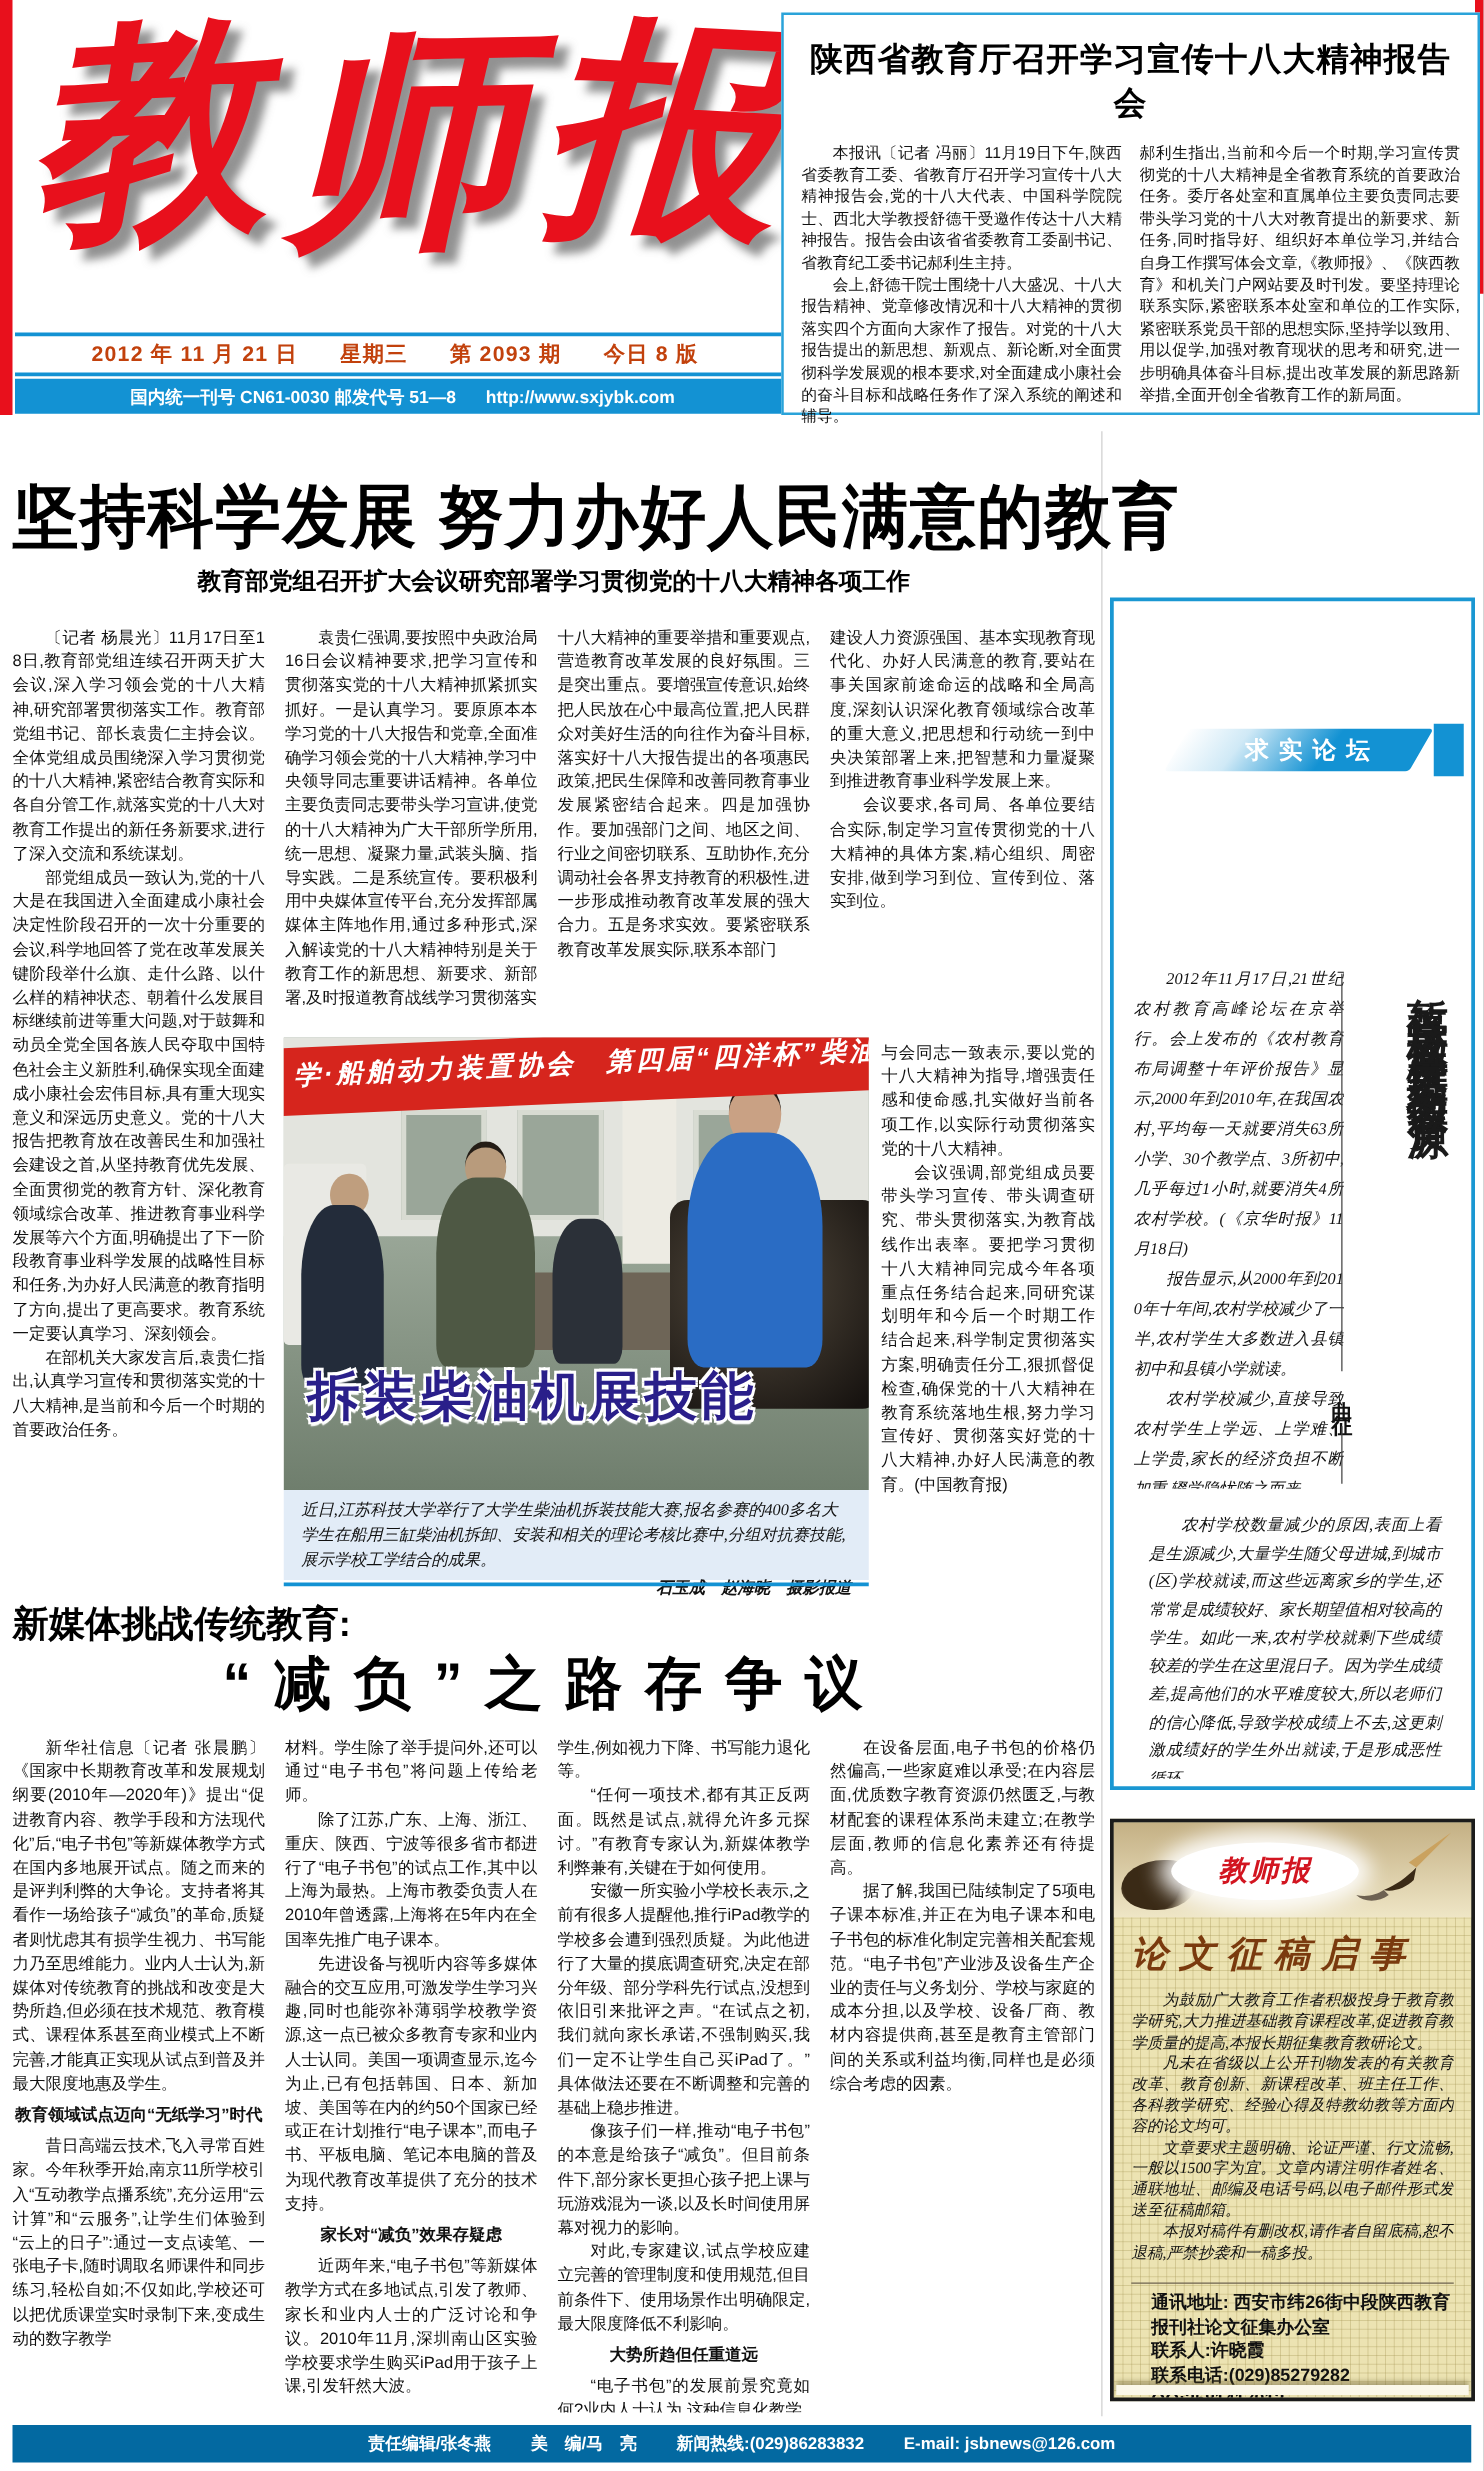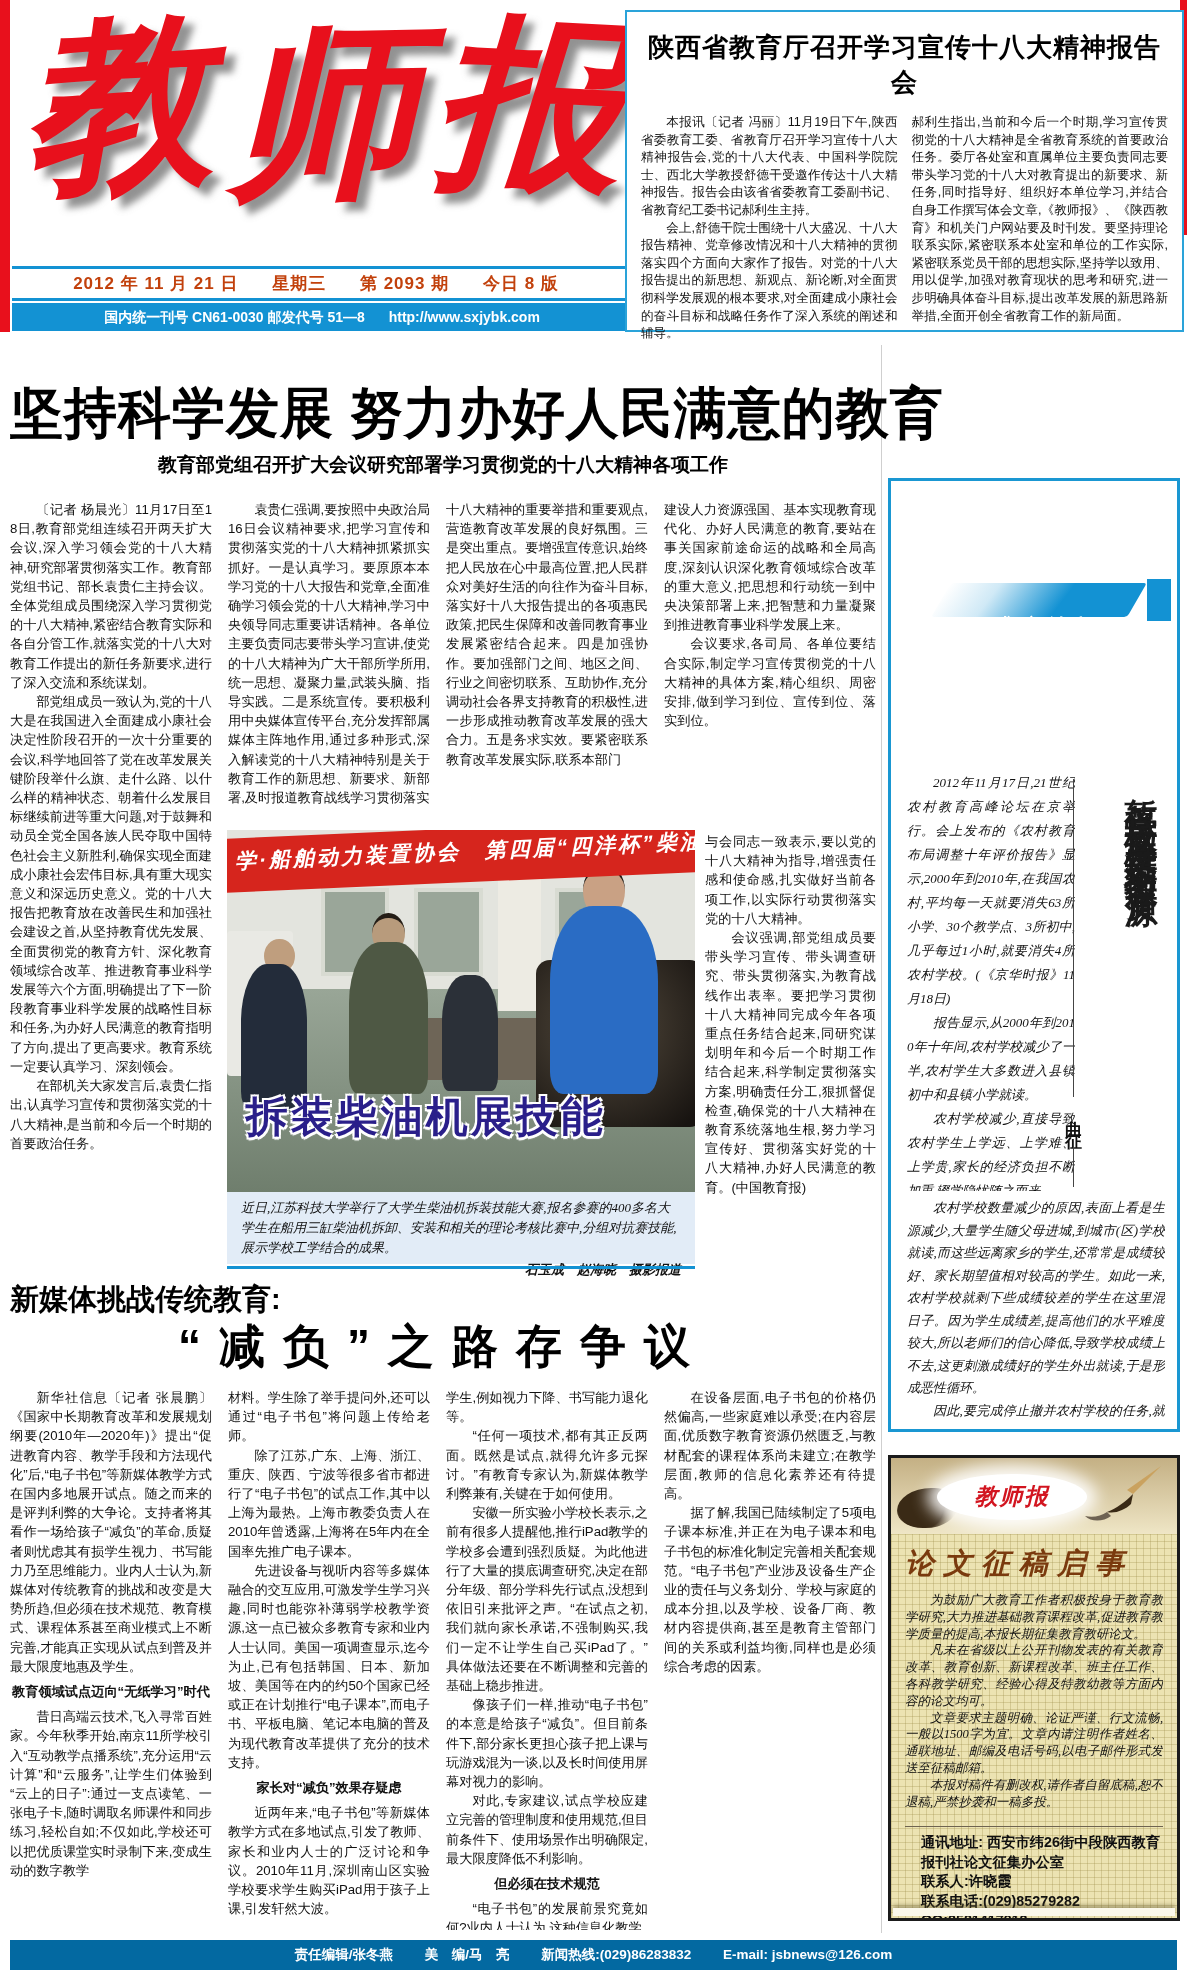--- a/index.html
+++ b/index.html
@@ -79,38 +79,38 @@
   .media-c2{left:228px;top:1388px;width:202px;height:542px;}
   .media-c3{left:446px;top:1388px;width:202px;height:542px;}
   .media-c4{left:664px;top:1388px;width:212px;height:542px;}
   
   .forum-box{left:888px;top:478px;width:292px;height:954px;border:3px solid #1a97d2;
              background:#fff;box-sizing:border-box;}
   .badge-swoosh{position:absolute;right:40px;top:102px;width:196px;height:34px;
     background:linear-gradient(100deg,rgba(19,146,211,0) 0%,rgba(19,146,211,.2) 25%,#1392d3 62%);
     transform:skewX(-30deg);border-radius:3px;}
   .badge-text{position:absolute;right:52px;top:106px;width:150px;text-align:center;color:#fff;
-              font-size:19px;font-weight:900;letter-spacing:8px;margin-top:26px;}
+              font-size:19px;font-weight:900;letter-spacing:8px;}
   .badge-cube{position:absolute;right:6px;top:98px;width:24px;height:42px;background:#1392d3;}
   .forum-upper{position:absolute;left:16px;top:290px;width:168px;height:420px;
                font-family:"Liberation Serif",serif;font-style:italic;font-size:13px;
                line-height:24px;text-align:justify;word-break:break-all;overflow:hidden;}
   .forum-upper p{margin:0;text-indent:2em;}
   .forum-author{position:absolute;right:92px;top:298px;height:408px;display:flex;
                 flex-direction:column;align-items:center;}
   .forum-author .rule{width:1px;background:#444;flex:1;}
   .forum-author .name{writing-mode:vertical-rl;font-size:17px;font-weight:700;
                       letter-spacing:12px;margin:10px 0;}
   .forum-headline{position:absolute;right:14px;top:290px;height:430px;writing-mode:vertical-rl;
                   font-family:"Liberation Serif",serif;font-weight:800;font-size:33px;
                   letter-spacing:7px;color:#1a1a1a;}
   .forum-lower{position:absolute;left:16px;top:716px;width:258px;height:226px;
                font-family:"Liberation Serif",serif;font-style:italic;font-size:13px;
                line-height:22.5px;text-align:justify;word-break:break-all;overflow:hidden;}
-  .forum-lower p{margin:0;text-indent:2em;}
+  .forum-lower p{margin:12px;text-indent:2em;}
   
   .sol-box{left:888px;top:1455px;width:292px;height:466px;border:3px solid #1b1b1b;
            background:#ece3b2;box-sizing:border-box;overflow:hidden;}
   .sol-header{position:absolute;left:0;top:0;width:100%;height:76px;
               background:linear-gradient(180deg,#c4b084,#efe6c6);overflow:hidden;}
   .sol-ink{position:absolute;left:6px;top:30px;width:60px;height:40px;border-radius:60% 40% 55% 45%;
            background:radial-gradient(circle at 40% 45%,#3a2a16 55%,rgba(58,42,22,.1) 80%);}
   .sol-oval{position:absolute;left:46px;top:16px;width:150px;height:46px;border-radius:50%;
             background:#fff;box-shadow:0 0 16px 10px rgba(255,255,255,.9);text-align:center;}
   .sol-logo{font-family:"Liberation Serif",serif;font-style:italic;font-weight:900;
@@ -238,21 +238,21 @@
     <p>先进设备与视听内容等多媒体融合的交互应用,可激发学生学习兴趣,同时也能弥补薄弱学校教学资源,这一点已被众多教育专家和业内人士认同。美国一项调查显示,迄今为止,已有包括韩国、日本、新加坡、美国等在内的约50个国家已经或正在计划推行“电子课本”,而电子书、平板电脑、笔记本电脑的普及为现代教育改革提供了充分的技术支持。</p>
     <p class="subhead">家长对“减负”效果存疑虑</p>
     <p>近两年来,“电子书包”等新媒体教学方式在多地试点,引发了教师、家长和业内人士的广泛讨论和争议。2010年11月,深圳南山区实验学校要求学生购买iPad用于孩子上课,引发轩然大波。</p>
   </div>
   <div class="abs body-col media-c3">
     <p class="cont">学生,例如视力下降、书写能力退化等。</p>
     <p>“任何一项技术,都有其正反两面。既然是试点,就得允许多元探讨。”有教育专家认为,新媒体教学利弊兼有,关键在于如何使用。</p>
     <p>安徽一所实验小学校长表示,之前有很多人提醒他,推行iPad教学的学校多会遭到强烈质疑。为此他进行了大量的摸底调查研究,决定在部分年级、部分学科先行试点,没想到依旧引来批评之声。“在试点之初,我们就向家长承诺,不强制购买,我们一定不让学生自己买iPad了。”具体做法还要在不断调整和完善的基础上稳步推进。</p>
     <p>像孩子们一样,推动“电子书包”的本意是给孩子“减负”。但目前条件下,部分家长更担心孩子把上课与玩游戏混为一谈,以及长时间使用屏幕对视力的影响。</p>
     <p>对此,专家建议,试点学校应建立完善的管理制度和使用规范,但目前条件下、使用场景作出明确限定,最大限度降低不利影响。</p>
-    <p class="subhead">但必须在技术规范</p>
+    <p class="subhead">大势所趋但任重道远</p>
     <p>“电子书包”的发展前景究竟如何?业内人士认为,这种信息化教学</p>
   </div>
   <div class="abs body-col media-c4">
     <p>在设备层面,电子书包的价格仍然偏高,一些家庭难以承受;在内容层面,优质数字教育资源仍然匮乏,与教材配套的课程体系尚未建立;在教学层面,教师的信息化素养还有待提高。</p>
     <p>据了解,我国已陆续制定了5项电子课本标准,并正在为电子课本和电子书包的标准化制定完善相关配套规范。“电子书包”产业涉及设备生产企业的责任与义务划分、学校与家庭的成本分担,以及学校、设备厂商、教材内容提供商,甚至是教育主管部门间的关系或利益均衡,同样也是必须综合考虑的因素。</p>
   </div>
 
   <div class="abs forum-box">
     <div class="badge-swoosh"></div>
     <div class="badge-text">求实论坛</div>

